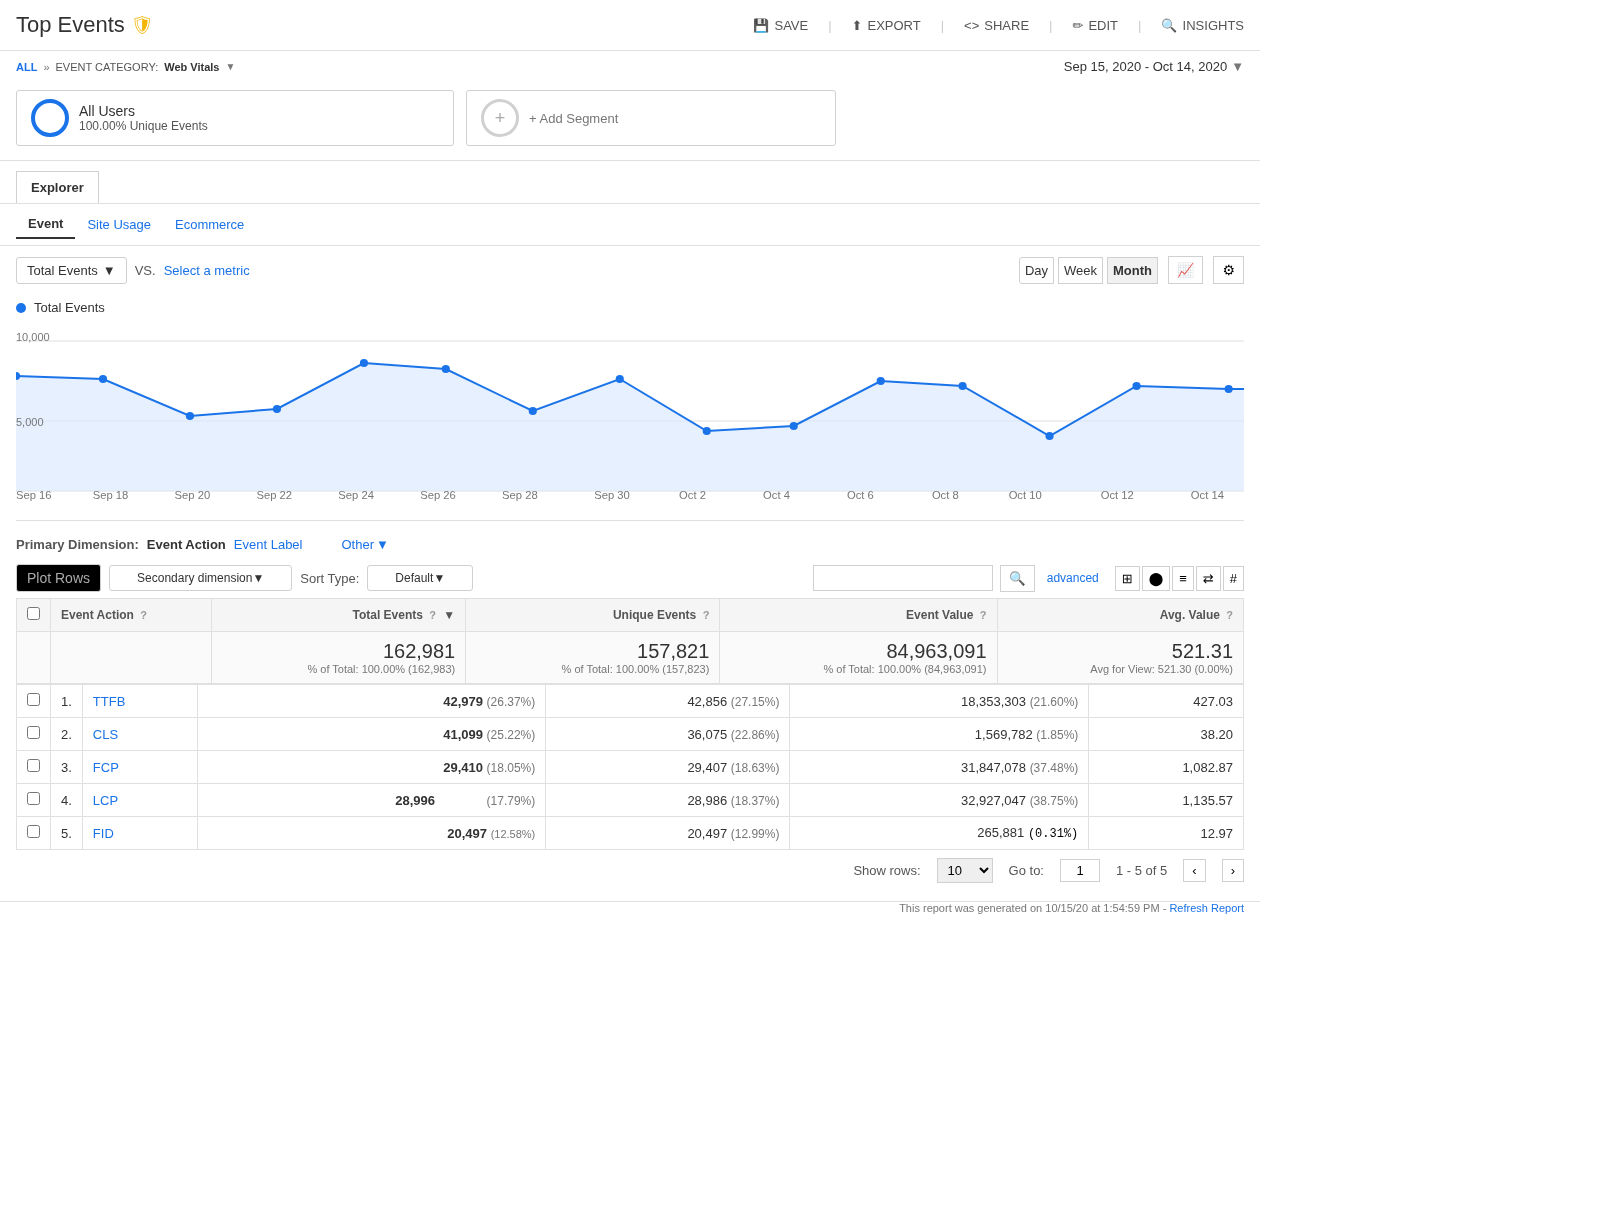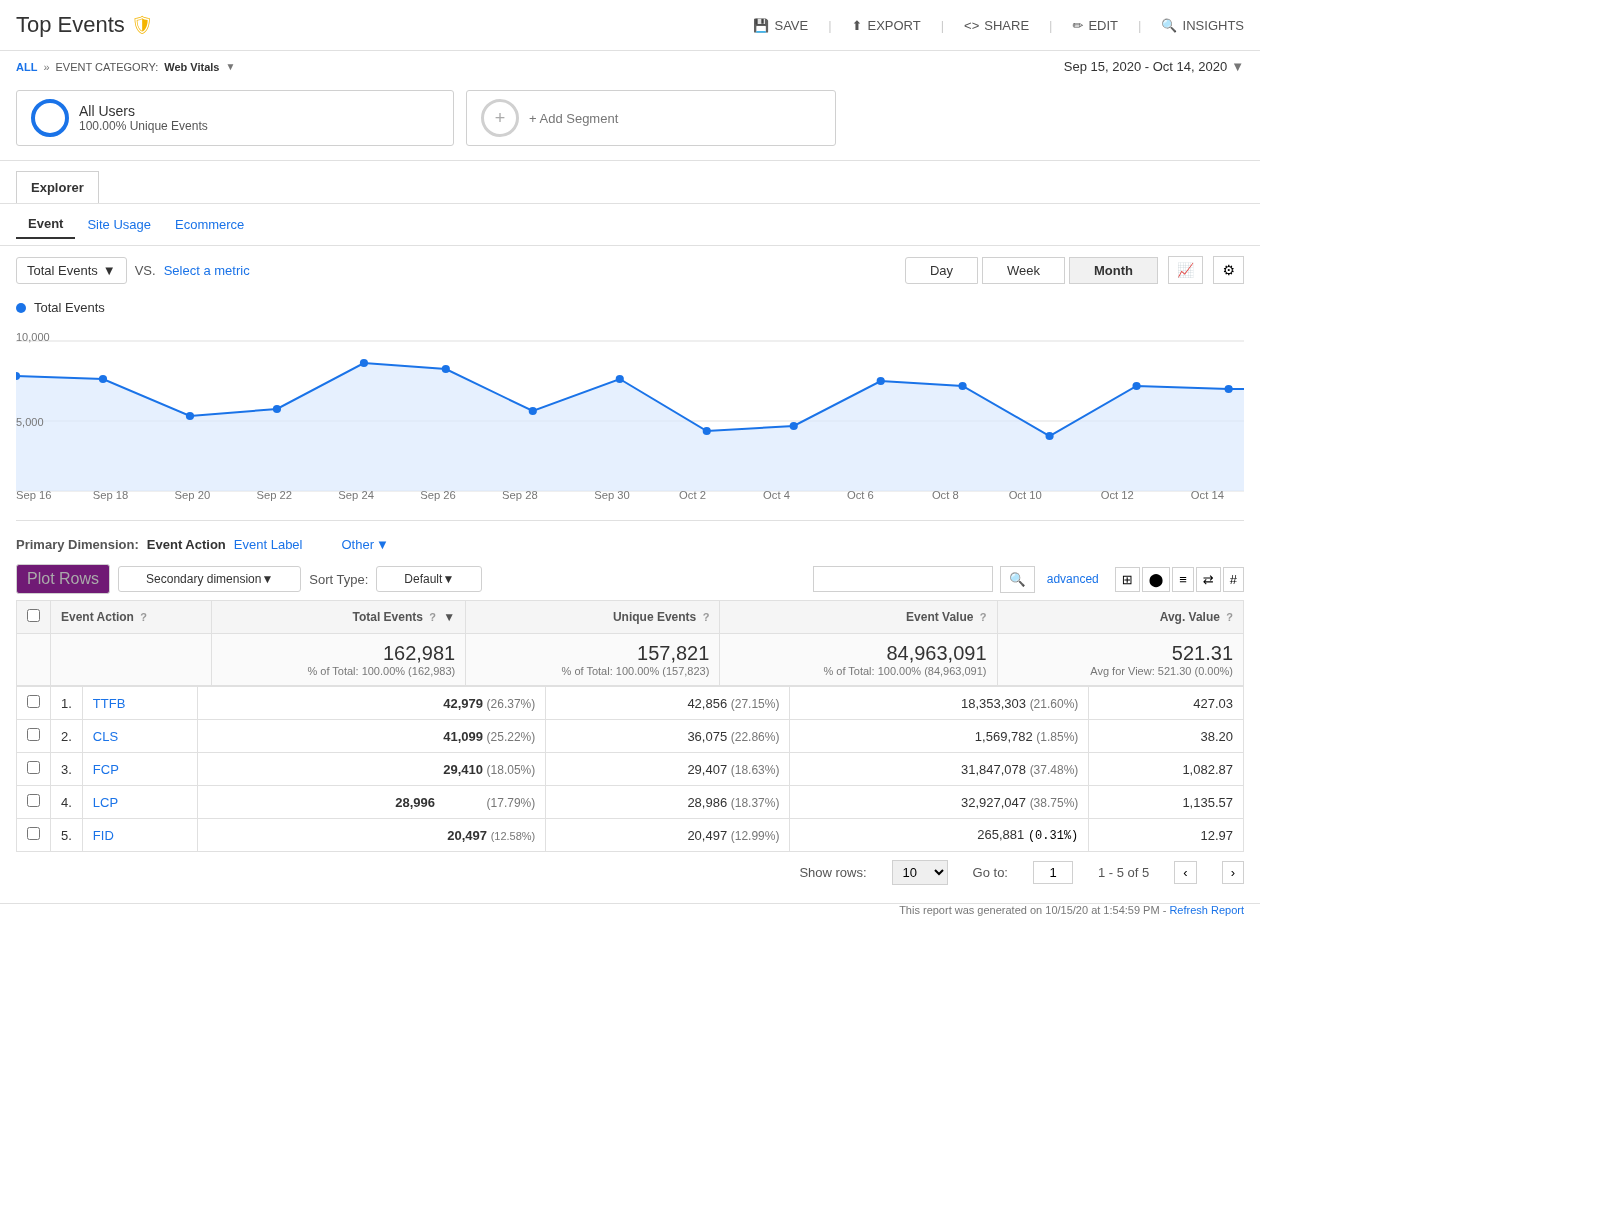--- a/index.html
+++ b/index.html
@@ -46,21 +46,21 @@
     .sub-tab.active { color: #333; font-weight: bold; border-bottom: 2px solid #333; }
     .sub-tab.link { color: #1a73e8; }
 
     
     .chart-controls { display: flex; align-items: center; justify-content: space-between; padding: 10px 16px; }
     .chart-controls-left { display: flex; align-items: center; gap: 8px; }
     .metric-dropdown { border: 1px solid #d0d0d0; border-radius: 3px; padding: 5px 10px; font-size: 13px; cursor: pointer; display: flex; align-items: center; gap: 5px; }
     .vs-label { color: #555; font-size: 13px; }
     .select-metric { color: #1a73e8; cursor: pointer; font-size: 13px; }
     .chart-controls-right { display: flex; align-items: center; gap: 4px; }
-    .period-btn { border: 1px solid #d0d0d0; padding: 5px 24px; font-size: 13px; cursor: pointer; background: #fff; color: #333; }
+    .period-btn { border: 1px solid #d0d0d0; padding: 5px 5px; font-size: 13px; cursor: pointer; background: #fff; color: #333; }
     .period-btn.active { background: #f1f1f1; font-weight: bold; }
     .period-btn:first-of-type { border-radius: 3px 0 0 3px; }
     .period-btn:last-of-type { border-radius: 0 3px 3px 0; }
     .chart-type-btn { border: 1px solid #d0d0d0; padding: 5px 8px; cursor: pointer; background: #fff; font-size: 14px; margin-left: 6px; }
 
     
     .chart-area { padding: 0 16px; position: relative; }
     .chart-legend { display: flex; align-items: center; gap: 8px; padding: 6px 0; }
     .legend-dot { width: 10px; height: 10px; border-radius: 50%; background: #1a73e8; }
     .legend-label { font-size: 13px; color: #333; }
@@ -72,21 +72,21 @@
 
     
     .table-area { padding: 10px 16px; }
     .primary-dimension { display: flex; align-items: center; gap: 8px; padding: 6px 0; }
     .prim-dim-label { font-size: 13px; color: #555; font-weight: bold; }
     .prim-dim-option { font-size: 13px; color: #333; font-weight: bold; }
     .prim-dim-link { font-size: 13px; color: #1a73e8; cursor: pointer; }
     .prim-dim-other { font-size: 13px; color: #1a73e8; cursor: pointer; display: flex; align-items: center; gap: 2px; margin-left: 31px; }
 
     .table-toolbar { display: flex; align-items: center; gap: 8px; padding: 6px 0; }
-    .plot-rows-btn { border: 1px solid #d0d0d0; padding: 5px 10px; font-size: 16px; color: #aaa; background: #701a75; border-radius: 3px; cursor: not-allowed; }
+    .plot-rows-btn { border: 1px solid #d0d0d0; padding: 5px 10px; font-size: 14px; color: #aaa; background: #000000; border-radius: 3px; cursor: not-allowed; }
     .toolbar-dropdown { border: 1px solid #d0d0d0; padding: 5px 27px; font-size: 12px; cursor: pointer; border-radius: 3px; display: flex; align-items: center; gap: 0; }
     .toolbar-spacer { flex: 1; }
     .search-box { border: 1px solid #d0d0d0; padding: 5px 8px; font-size: 12px; width: 180px; }
     .search-icon-btn { border: 1px solid #d0d0d0; padding: 5px 8px; cursor: pointer; background: #fff; margin-left: -1px; }
     .advanced-link { color: #1a73e8; font-size: 12px; cursor: pointer; margin-left: 4px; }
     .view-icons { display: flex; gap: 2px; margin-left: 8px; }
     .view-icon-btn { border: 1px solid #d0d0d0; padding: 4px 6px; cursor: pointer; font-size: 13px; background: #fff; }
 
     
     .data-table { width: 100%; border-collapse: collapse; font-size: 13px; }
@@ -96,21 +96,21 @@
     .data-table td.num { text-align: right; }
     .data-table .totals td { background: #fafafa; }
     .total-main { font-size: 20px; font-weight: normal; }
     .total-sub { font-size: 11px; color: #777; }
     .sort-arrow { color: #555; margin-left: 4px; }
     .help-icon { color: #999; font-size: 11px; margin-left: 3px; cursor: pointer; }
     .checkbox-col { width: 30px; }
     .num-col { width: 20px; color: #555; }
 
     
-    .pagination { display: flex; align-items: center; justify-content: flex-end; padding: 8px 0; gap: 25px; font-size: 13px; }
+    .pagination { display: flex; align-items: center; justify-content: flex-end; padding: 8px 0; gap: 16px; font-size: 13px; }
     .show-rows-label { color: #555; }
     .rows-select { border: 1px solid #d0d0d0; padding: 3px 6px; font-size: 13px; cursor: pointer; }
     .goto-label { color: #555; }
     .goto-input { border: 1px solid #d0d0d0; padding: 3px 6px; font-size: 13px; width: 40px; text-align: center; }
     .page-range { color: #555; }
     .page-nav-btn { border: 1px solid #d0d0d0; padding: 3px 8px; cursor: pointer; background: #fff; font-size: 13px; }
 
     
     .report-footer { padding: 0 16px; font-size: 11px; color: #777; text-align: right; border-top: 1px solid #e0e0e0; }
     .refresh-link { color: #1a73e8; cursor: pointer; }

